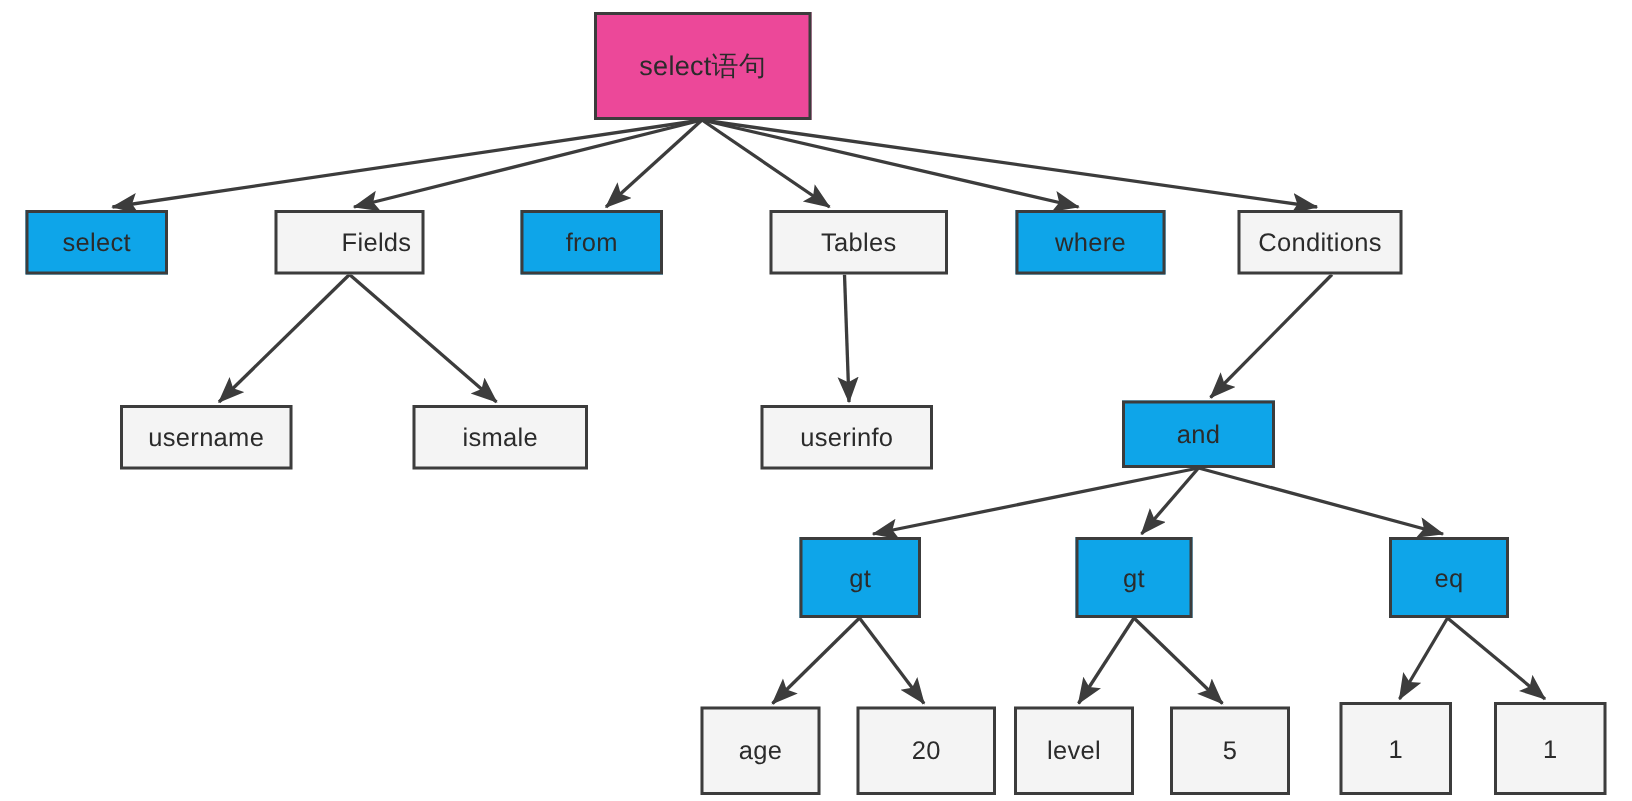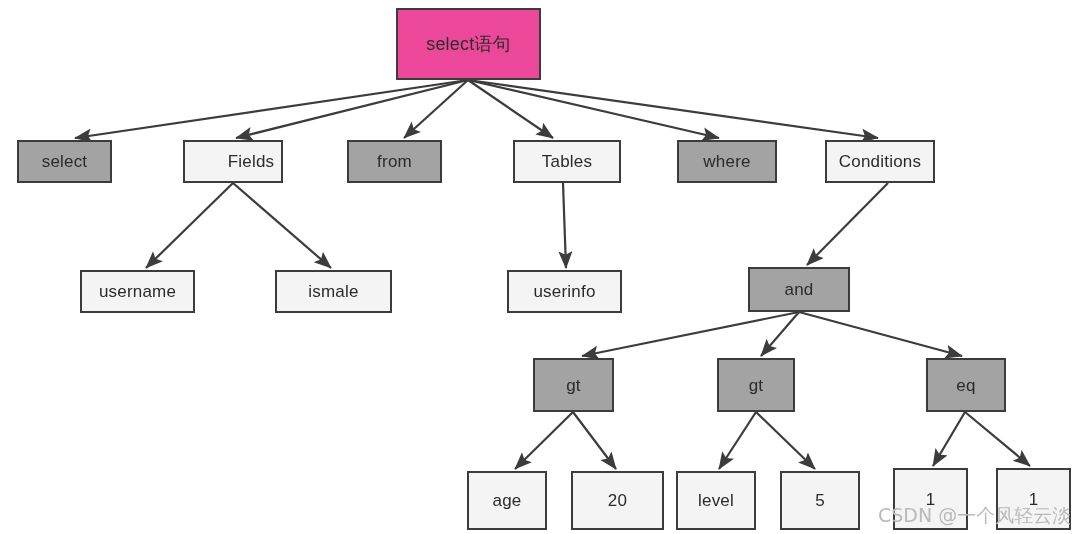--- a/index.html
+++ b/index.html
@@ -38,21 +38,21 @@
     letter-spacing: 0.2px;
     background: #f4f4f4;
     z-index: 2;
   }
   .node.root {
     background: #ec4899;
     border-color: #3c3c3c;
     font-size: 18px;
   }
   .node.keyword {
-    background: #a3a3a3;
+    background: #0ea5e9;
   }
   .node.plain {
     background: #f4f4f4;
   }
   .watermark {
     position: absolute;
     left: 878px;
     top: 503px;
     font-size: 19px;
     color: #b9b9b9;
@@ -101,21 +101,21 @@
       </div>
       <div class="node keyword" style="left: 17px; top: 140px; width: 95px; height: 43px;">
         <span>select</span>
       </div>
       <div class="node plain" style="left: 183px; top: 140px; width: 100px; height: 43px; padding-left: 36px;">
         <span>Fields</span>
       </div>
       <div class="node keyword" style="left: 347px; top: 140px; width: 95px; height: 43px; text-align: right;">
         <span>from</span>
       </div>
-      <div class="node plain" style="left: 513px; top: 140px; width: 108px; height: 43px;">
+      <div class="node plain" style="left: 513px; top: 140px; width: 119px; height: 43px;">
         <span>Tables</span>
       </div>
       <div class="node keyword" style="left: 677px; top: 140px; width: 100px; height: 43px;">
         <span>where</span>
       </div>
       <div class="node plain" style="left: 825px; top: 140px; width: 110px; height: 43px;">
         <span>Conditions</span>
       </div>
       <div class="node plain" style="left: 80px; top: 270px; width: 115px; height: 43px;">
         <span>username</span>
@@ -151,15 +151,14 @@
         <span>5</span>
       </div>
       <div class="node plain" style="left: 893px; top: 468px; width: 75px; height: 62px;">
         <span>1</span>
       </div>
       <div class="node plain" style="left: 996px; top: 468px; width: 75px; height: 62px;">
         <span>1</span>
       </div>
     </div>
 
-  <div class="watermark">CSDN @一个风轻云淡</div>
 
 </div>
 
 </body></html>

